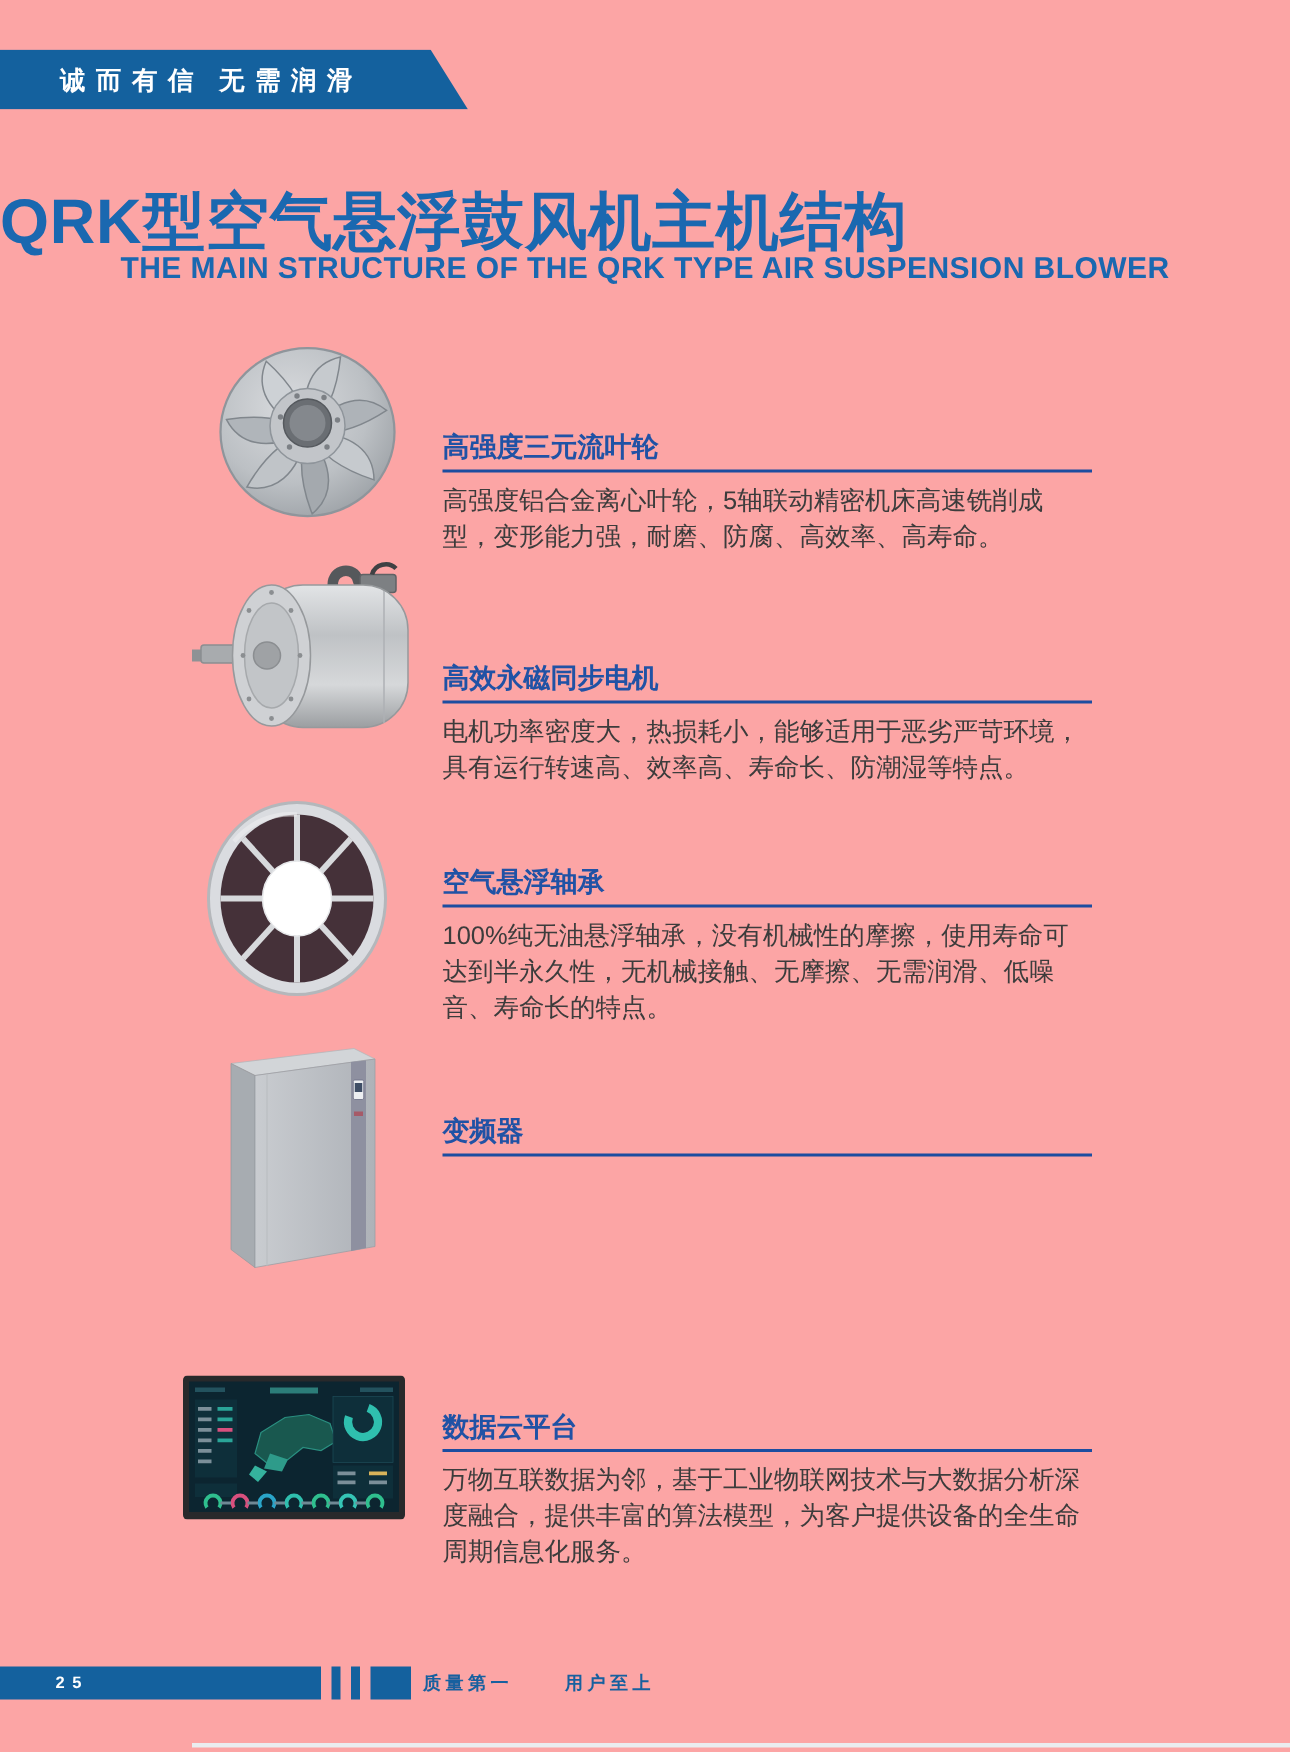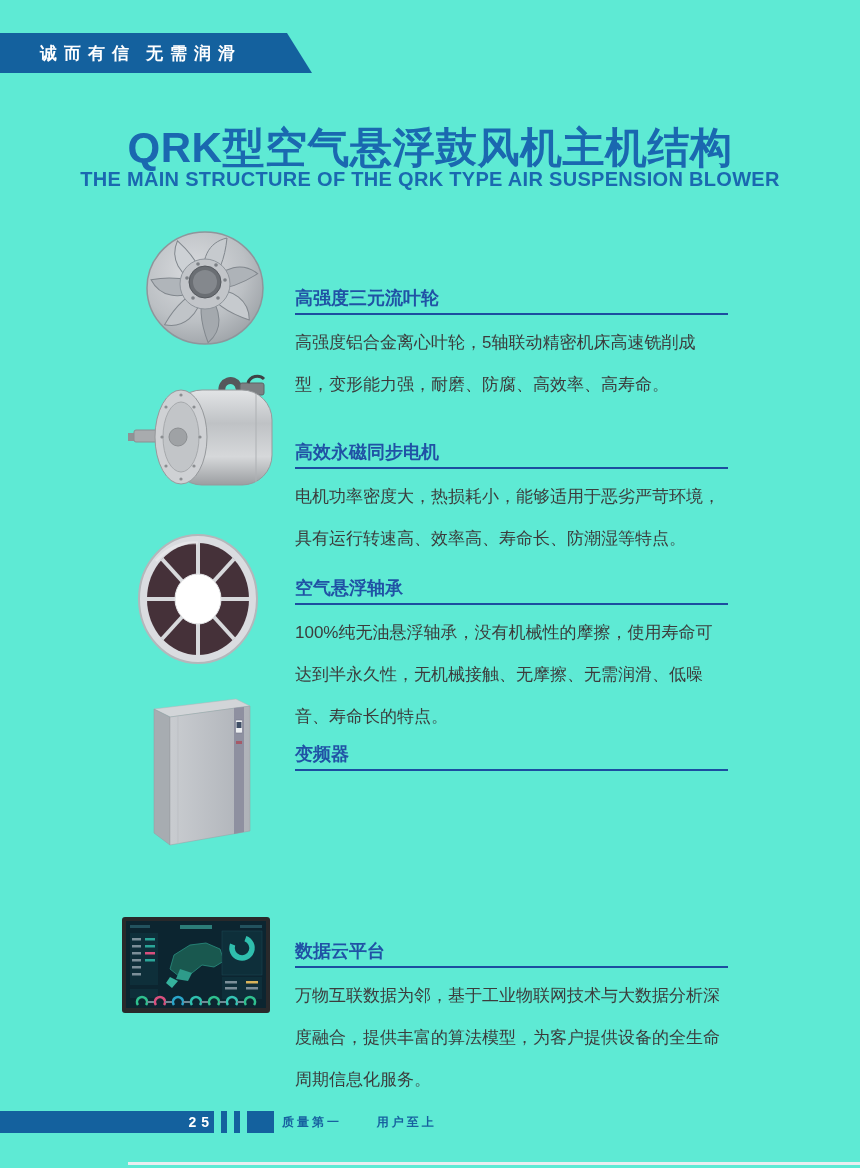--- a/index.html
+++ b/index.html
@@ -1,21 +1,21 @@
 <!DOCTYPE html>
 <html><head>
 <meta charset="utf-8">
 <style>
   * { box-sizing: border-box; margin: 0; padding: 0; }
   html,body { background:#ffffff; }
   body { font-family: "Liberation Sans", "DejaVu Sans", sans-serif; }
   .page {
     position: relative;
     width: 860px; height: 1168px;
-    background: #5eead4;
+    background: #fca5a5;
     overflow: hidden;
     margin: 0 auto;
   }
 
   
   .banner {
     position: absolute; left: 0; top: 33px;
     width: 312px; height: 40px;
     background: #14619e;
     clip-path: polygon(0 0, 287px 0, 312px 100%, 0 100%);
@@ -24,21 +24,21 @@
     padding-left: 40px;
     font-size: 17px; font-weight: bold;
     letter-spacing: 7px;
     white-space: nowrap;
   }
   .banner .gap { display:inline-block; width: 10px; }
 
   
   .page-title {
     position: absolute; top: 120px; left: 0; width: 100%;
-    text-align: center;
+    text-align: left;
     color: #1a68b0;
     font-size: 42px; font-weight: bold;
     letter-spacing: 0.5px;
     white-space: nowrap;
   }
   .page-subtitle {
     position: absolute; top: 168px; left: 0; width: 100%;
     text-align: center;
     color: #1a68b0;
     font-size: 20px; font-weight: bold;
@@ -53,39 +53,38 @@
   .sec h3 {
     font-size: 18px; font-weight: bold;
     color: #2052a5;
     padding-bottom: 4px;
     border-bottom: 2.5px solid #1c4da0;
     line-height: 22px;
     margin-top: 35px;
   }
   .sec p {
     margin-top: 7px;
-    font-size: 17px; line-height: 42px;
+    font-size: 17px; line-height: 24px;
     color: #3c3c3c;
   }
 
   
   .fig { position: absolute; }
   .fig svg { display: block; }
 
   
   .footer-bar {
     position: absolute; left: 0; top: 1111px;
     width: 214px; height: 22px;
     background: #14619e;
     color: #ffffff;
-    font-size: 14px; font-weight: bold;
+    font-size: 11px; font-weight: bold;
     letter-spacing: 5px;
     line-height: 22px;
     padding-left: 37px;
-    text-align: right;
   }
   .fdiv { position: absolute; top: 1111px; height: 22px; background: #14619e; }
   .fdiv.d1 { left: 221px; width: 6px; }
   .fdiv.d2 { left: 234px; width: 6px; }
   .fdiv.d3 { left: 247px; width: 27px; }
   .footer-slogan {
     position: absolute; left: 282px; top: 1111px; height: 22px;
     line-height: 22px;
     color: #17609f;
     font-size: 12px; font-weight: bold;

